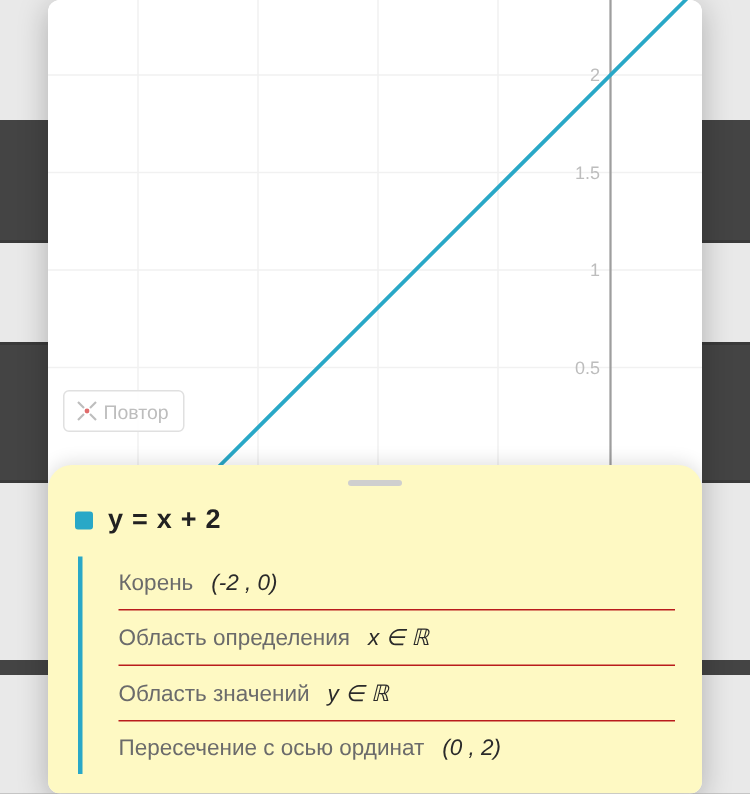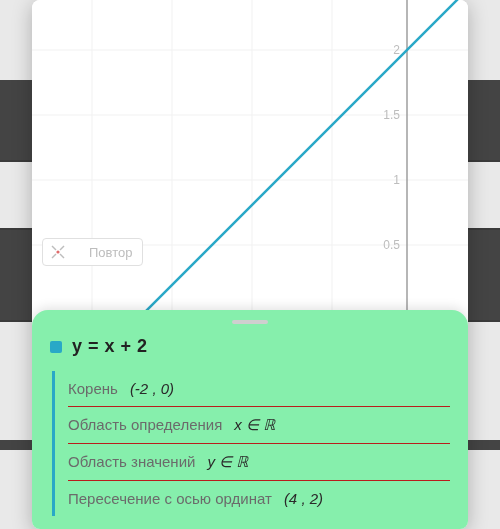--- a/index.html
+++ b/index.html
@@ -27,54 +27,54 @@
   .chart-area {
     position: relative;
     flex: 0 0 310px;
     background: #fff;
     overflow: hidden;
   }
   .chart-area svg { position: absolute; inset: 0; }
 
   .reset-btn {
     position: absolute;
-    left: 10px; bottom: 44px;
-    display: flex; align-items: center; gap: 22px;
+    left: 10px; bottom: 22px;
+    display: flex; align-items: center; gap: 2px;
     background: rgba(255,255,255,.9);
     border: 1px solid #e0e0e0;
     border-radius: 4px;
     padding: 4px 10px 4px 6px;
     color: #bdbdbd;
     font-size: 13px;
     cursor: pointer;
   }
   .reset-btn .ic { width: 18px; height: 18px; position: relative; }
   .reset-btn .ic svg { width: 18px; height: 18px; }
 
   .sheet {
     flex: 1;
-    background: #86efac;
+    background: #fef9c3;
     border-top-left-radius: 16px;
     border-top-right-radius: 16px;
     box-shadow: 0 -2px 12px rgba(0,0,0,.12);
     padding: 8px 18px 0 18px;
     position: relative;
   }
   .grabber {
     width: 36px; height: 4px; border-radius: 2px;
     background: #cfcfcf;
     margin: 2px auto 12px auto;
   }
   .eq-row { display: flex; align-items: center; gap: 10px; margin-bottom: 14px; }
   .eq-swatch { width: 12px; height: 12px; background: #29a8c7; border-radius: 2px; }
   .eq-text { font-size: 18px; font-weight: 700; color: #222; letter-spacing: .5px; }
 
   .props {
     border-left: 3px solid #29a8c7;
-    padding-left: 13px;
+    padding-left: 24px;
     margin-left: 2px;
   }
   .prop-row {
     display: flex; align-items: baseline; gap: 12px;
     padding: 9px 0;
     color: #555; font-size: 15px;
   }
   .prop-row + .prop-row { border-top: 1px solid #b91c1c; }
   .prop-label { color: #6b6b6b; }
   .prop-value { color: #2a2a2a; font-family: "Helvetica Neue", Arial, sans-serif; font-style: italic; }
@@ -148,18 +148,18 @@
       <div class="prop-row">
         <span class="prop-label">Область определения</span>
         <span class="prop-value">x ∈ ℝ</span>
       </div>
       <div class="prop-row">
         <span class="prop-label">Область значений</span>
         <span class="prop-value">y ∈ ℝ</span>
       </div>
       <div class="prop-row">
         <span class="prop-label">Пересечение с осью ординат</span>
-        <span class="prop-value">(4 , 2)</span>
+        <span class="prop-value">(0 , 2)</span>
       </div>
     </div>
   </div>
 
 </div>
 
 </body></html>

